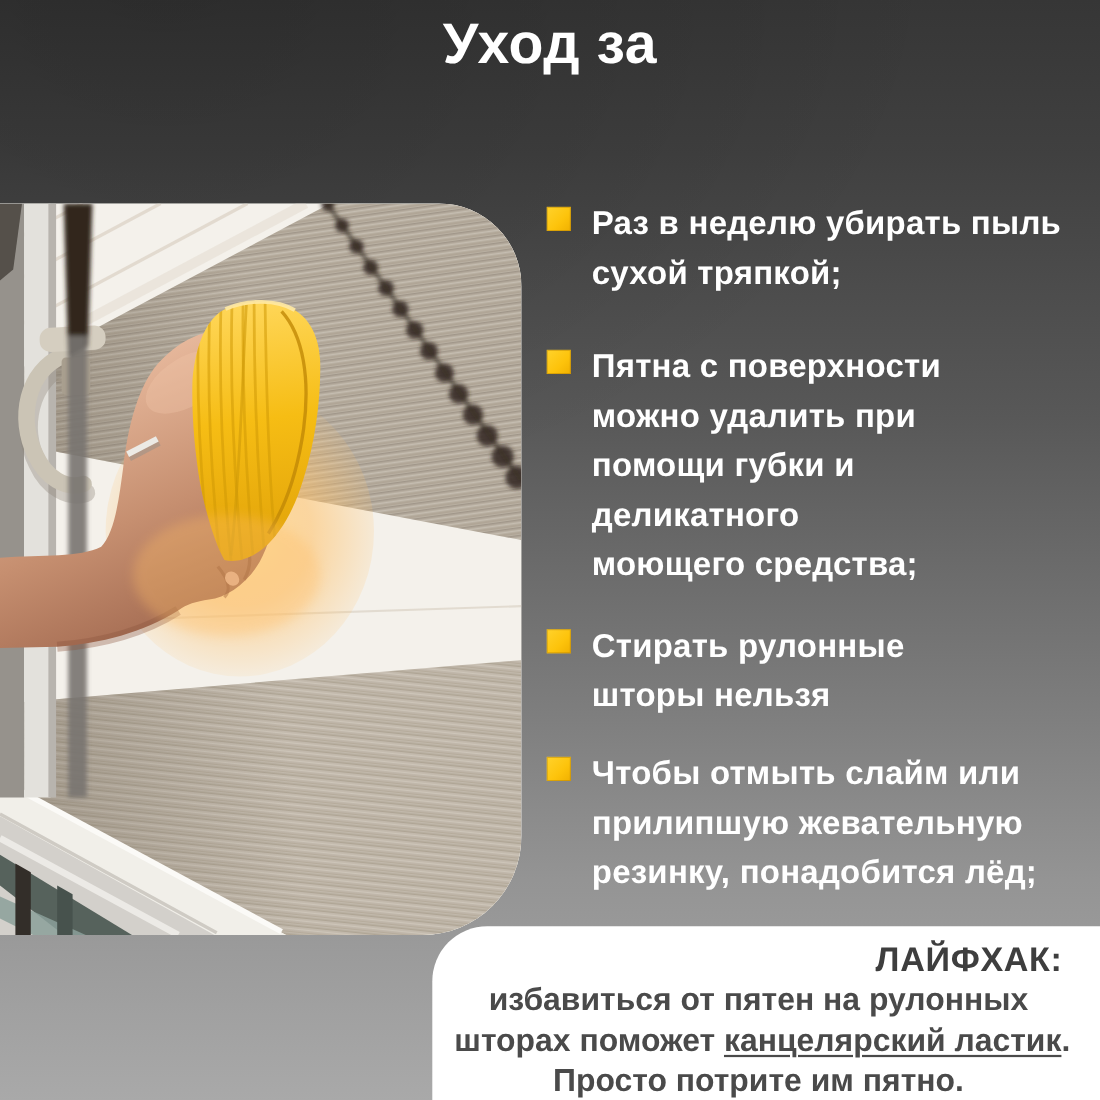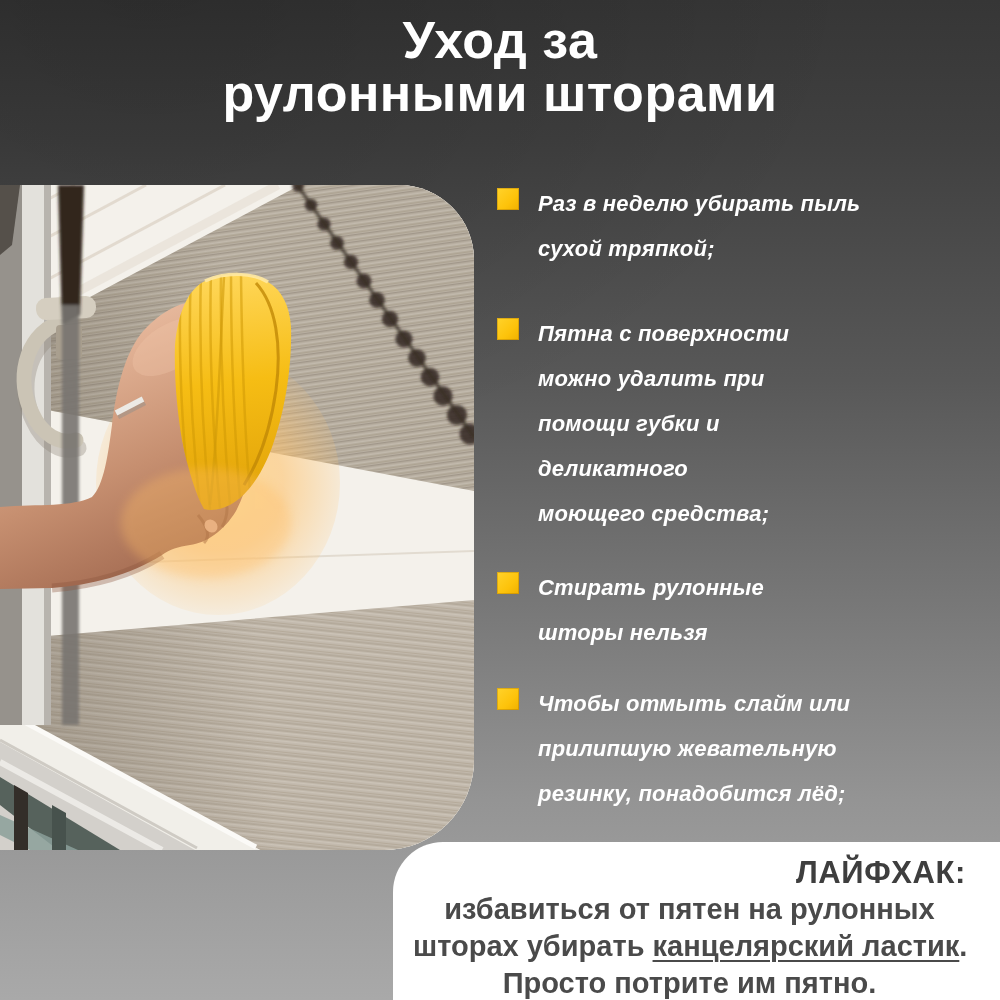--- a/index.html
+++ b/index.html
@@ -25,41 +25,39 @@
   .care-item{display:flex;align-items:flex-start;}
   .care-item + .care-item{margin-top:40px;}
   .care-item:nth-child(3){margin-top:29px;}
   .care-item:nth-child(4){margin-top:26px;}
   .bullet{
     flex:0 0 22px;width:22px;height:22px;margin:7px 19px 0 0;
     background:linear-gradient(135deg,#ffd026 10%,#fdc30b 60%,#f0b000 100%);
     box-shadow:inset 0 0 0 1px rgba(160,110,0,.35);
   }
   .care-text{
-    color:#ffffff;font-size:22px;line-height:45px;font-weight:bold;letter-spacing:.2px;
+    color:#ffffff;font-size:30px;line-height:45px;font-weight:bold;letter-spacing:.2px;
     white-space:pre-line;
-    font-style:italic;
   }
   .lifehack{
     position:absolute;left:393px;top:842px;width:607px;height:158px;
     background:#ffffff;border-radius:50px 0 0 0;box-sizing:border-box;
     padding:13px 34px 0 20px;text-align:right;
   }
   .lh-heading{color:#3e3e3e;font-size:31px;line-height:36px;font-weight:bold;letter-spacing:.6px;}
   .lh-line{color:#4a4a4a;font-size:29px;line-height:37px;font-weight:bold;white-space:nowrap;text-align:center;}
   .lh-line .underline{text-decoration:underline;text-decoration-thickness:2px;text-underline-offset:4px;}
 </style>
 </head>
 <body>
 
 <div class="card">
 
   <header class="title">
     <div>Уход за</div>
-    <div>рулонными шторами</div>
   </header>
 
   <div class="photo" aria-label="Рука протирает рулонную штору день-ночь жёлтой салфеткой из микрофибры у окна с цепочкой управления">
     <svg viewBox="0 0 474 665" preserveAspectRatio="none">
       <defs>
         <linearGradient id="skin" gradientUnits="userSpaceOnUse" x1="120" y1="130" x2="230" y2="400">
           <stop offset="0" stop-color="#e9bb9f"></stop>
             <stop offset="0.5" stop-color="#c68f70"></stop>
             <stop offset="1" stop-color="#9a6149"></stop>
         </linearGradient>
@@ -234,17 +232,17 @@
       <span class="bullet"></span>
       <span class="care-text">Чтобы отмыть слайм или
 прилипшую жевательную
 резинку, понадобится лёд;</span>
     </li>
   </ul>
 
   <section class="lifehack">
     <div class="lh-heading">ЛАЙФХАК:</div>
     <div class="lh-line">избавиться от пятен на рулонных</div>
-    <div class="lh-line"><span>шторах убирать </span><span class="underline">канцелярский ластик</span><span>.</span></div>
+    <div class="lh-line"><span>шторах поможет </span><span class="underline">канцелярский ластик</span><span>.</span></div>
     <div class="lh-line">Просто потрите им пятно.</div>
   </section>
 
 </div>
 
 </body></html>

